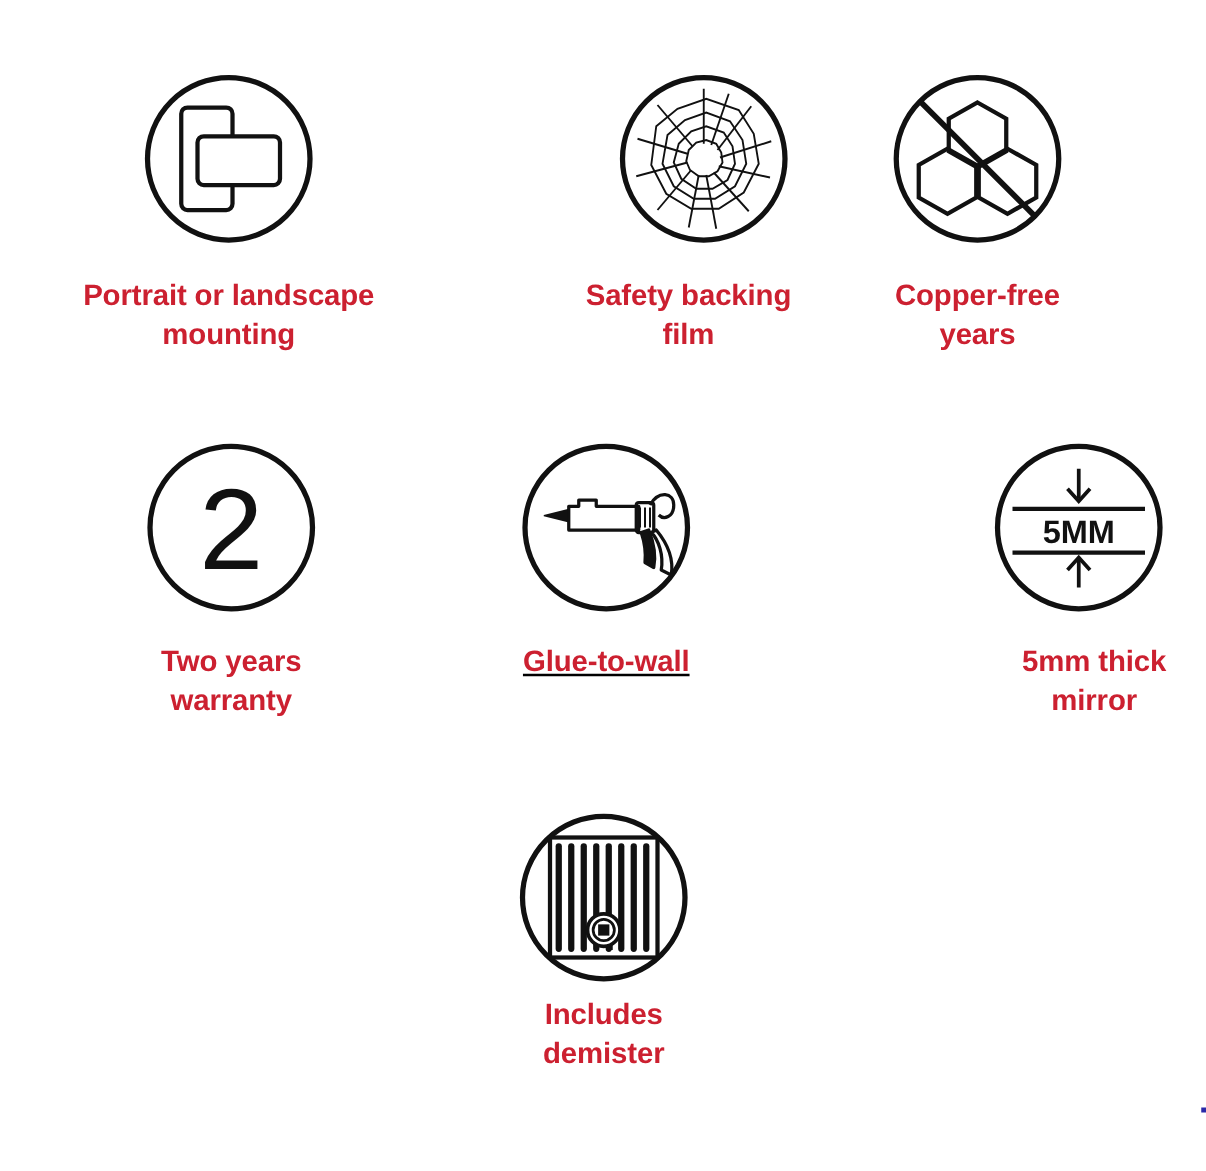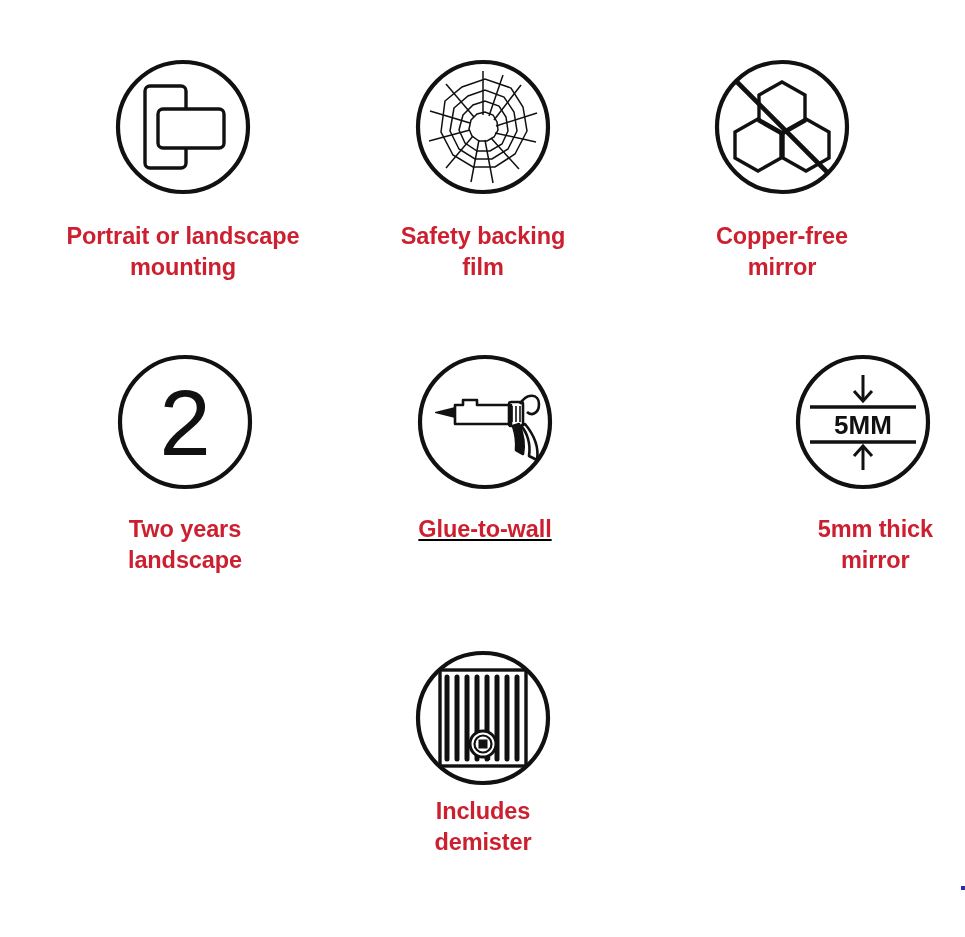--- a/index.html
+++ b/index.html
@@ -26,21 +26,21 @@
   .feature-cell {
     position: absolute;
     width: 300px;
     display: flex;
     flex-direction: column;
     align-items: center;
   }
 
   
   .cell-0 { left: 33px;  top: 57px; }
-  .cell-1 { left: 333px; top: 57px; }
+  .cell-1 { left: 333px; top: 57px; align-items: flex-end; }
   .cell-2 { left: 632px; top: 57px; }
   
   .cell-3 { left: 35px;  top: 352px; }
   .cell-4 { left: 335px; top: 352px; text-decoration: underline; }
   .cell-5 { left: 633px; top: 352px; align-items: flex-end; }
   
   .cell-6 { left: 333px; top: 648px; }
 
   .icon-wrap {
     width: 140px;
@@ -134,32 +134,32 @@
         <polygon points="70,25 93,38 93,64 70,77 47,64 47,38" fill="none" stroke="#111111" stroke-width="3.4"></polygon>
 
         <polygon points="46,62 69,75 69,101 46,114 23,101 23,75" fill="none" stroke="#111111" stroke-width="3.4"></polygon>
 
         <polygon points="94,62 117,75 117,101 94,114 71,101 71,75" fill="none" stroke="#111111" stroke-width="3.4"></polygon>
 
         <line x1="24" y1="24" x2="116" y2="116" stroke="#111111" stroke-width="4.6"></line>
       </svg>
     </div>
     <div class="feature-label">Copper-free
-mirror</div>
+years</div>
   </div>
 
   <div class="feature-cell cell-3">
     <div class="icon-wrap">
       <svg viewBox="0 0 140 140" xmlns="http://www.w3.org/2000/svg">
         <circle cx="70" cy="70" r="65" fill="none" stroke="#111111" stroke-width="4.2"></circle>
         <text x="70" y="103" text-anchor="middle" font-family="Liberation Sans, sans-serif" font-size="92" font-weight="300" fill="#111111">2</text>
       </svg>
     </div>
     <div class="feature-label">Two years
-landscape</div>
+warranty</div>
   </div>
 
   <div class="feature-cell cell-4">
     <div class="icon-wrap">
       <svg viewBox="0 0 140 140" xmlns="http://www.w3.org/2000/svg">
         <circle cx="70" cy="70" r="65" fill="none" stroke="#111111" stroke-width="4.2"></circle>
         <g fill="none" stroke="#111111" stroke-width="2.6" stroke-linejoin="round">
 
           <polygon points="20,60 40,55 40,66 20,61" fill="#111111" stroke="none"></polygon>
 

